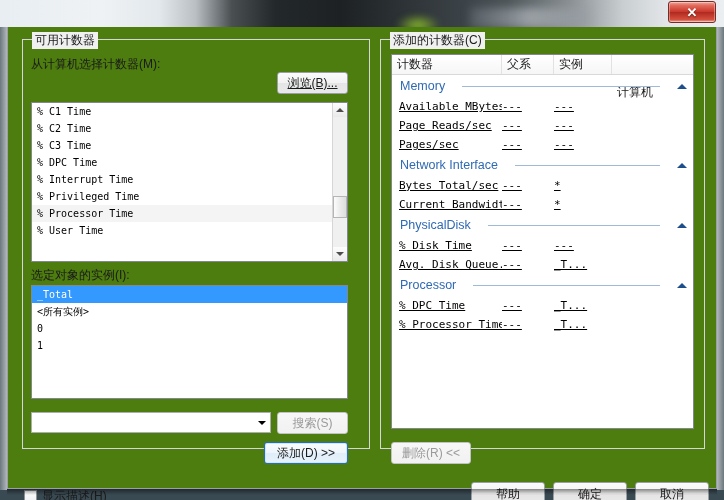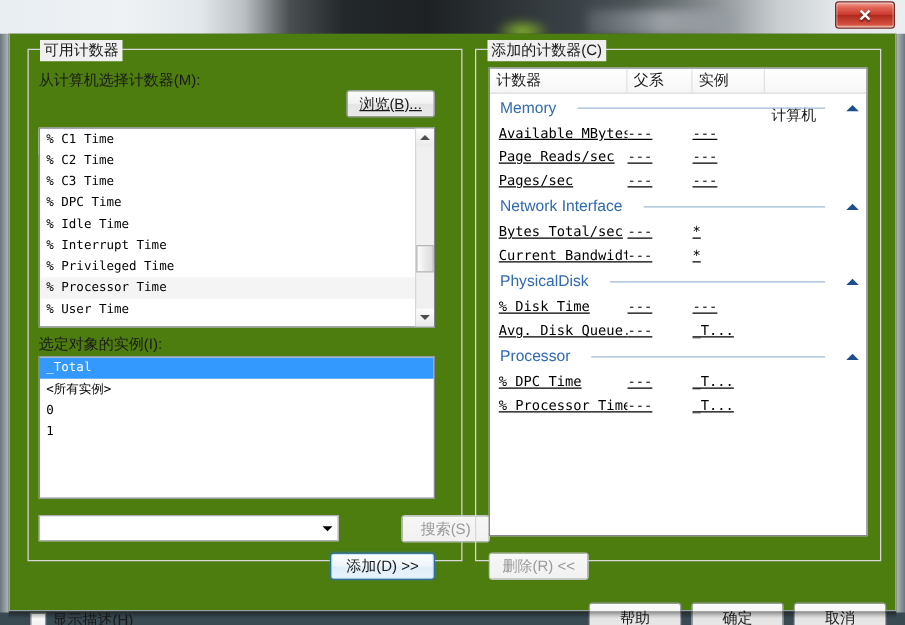--- a/index.html
+++ b/index.html
@@ -387,21 +387,20 @@
     </div>
 
     <div class="btn" style="left:269px; top:45px; width:71px; height:22px;text-decoration:underline;">浏览(B)...</div>
 
     <div class="listbox" style="left:23px; top:75px; width:317px; height:160px;">
       <div id="counters-rows">
           <div class="listrow">% C1 Time</div>
           <div class="listrow">% C2 Time</div>
           <div class="listrow">% C3 Time</div>
           <div class="listrow">% DPC Time</div>
-          <div class="listrow">% Idle Time</div>
           <div class="listrow">% Interrupt Time</div>
           <div class="listrow">% Privileged Time</div>
           <div class="listrow hover">% Processor Time</div>
           <div class="listrow">% User Time</div>
         </div>
     </div>
     <div class="vscroll" style="left:324px; top:76px; height:158px;">
       <div class="sbtn up">
           <i class="up-a"></i>
         </div>
@@ -421,21 +420,21 @@
           <div class="listrow">1</div>
         </div>
     </div>
 
     <div class="combo" style="left:23px; top:385px; width:240px; height:21px;">
       <div class="cval"></div>
       <div class="carrow">
           <i></i>
         </div>
     </div>
-    <div class="btn disabled" style="left:269px; top:385px; width:71px; height:22px;margin-left:44px;">搜索(S)</div>
+    <div class="btn disabled" style="left:269px; top:385px; width:71px; height:22px;">搜索(S)</div>
 
     <div class="btn default" style="left:256px; top:415px; width:84px; height:22px;">添加(D)  &gt;&gt;</div>
 
     <div class="groupbox" style="left:372px; top:12px; width:325px; height:410px;">
       <div class="groupbox-title">添加的计数器(C)</div>
     </div>
 
     <div id="added-table" style="left:383px; top:27px; width:303px; height:375px;">
       <div id="added-header">
         <div class="th" style="width:110px;">计数器</div>

